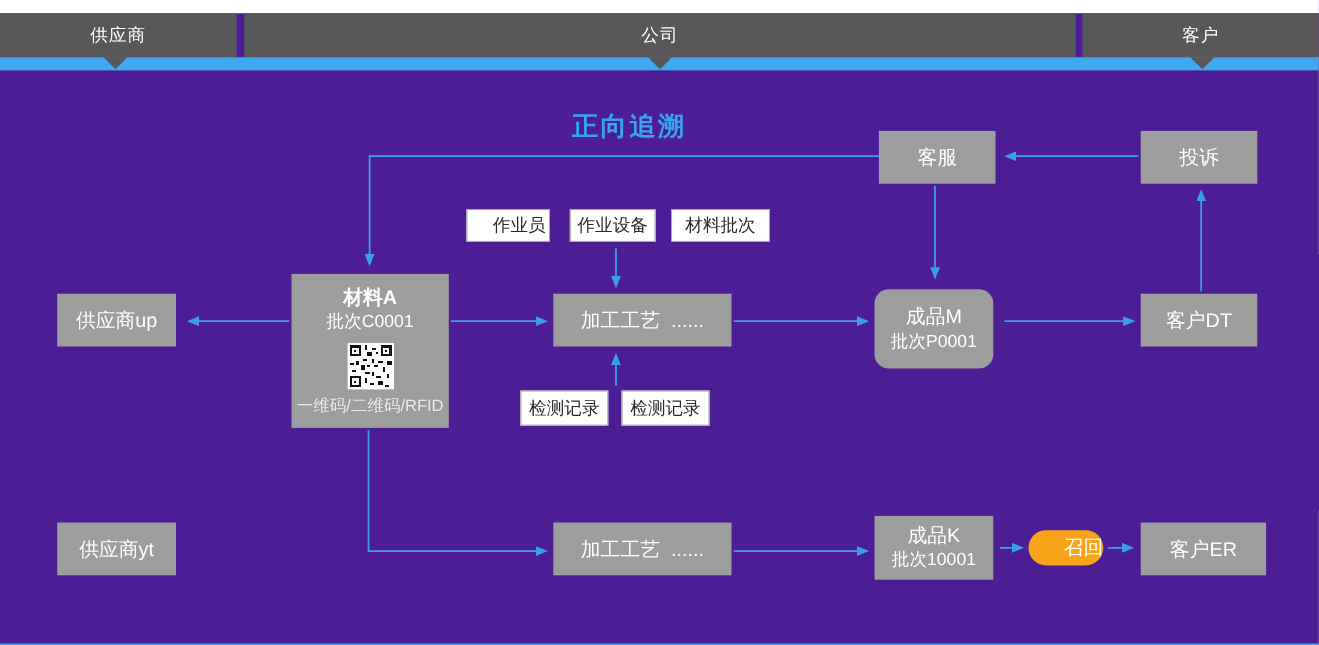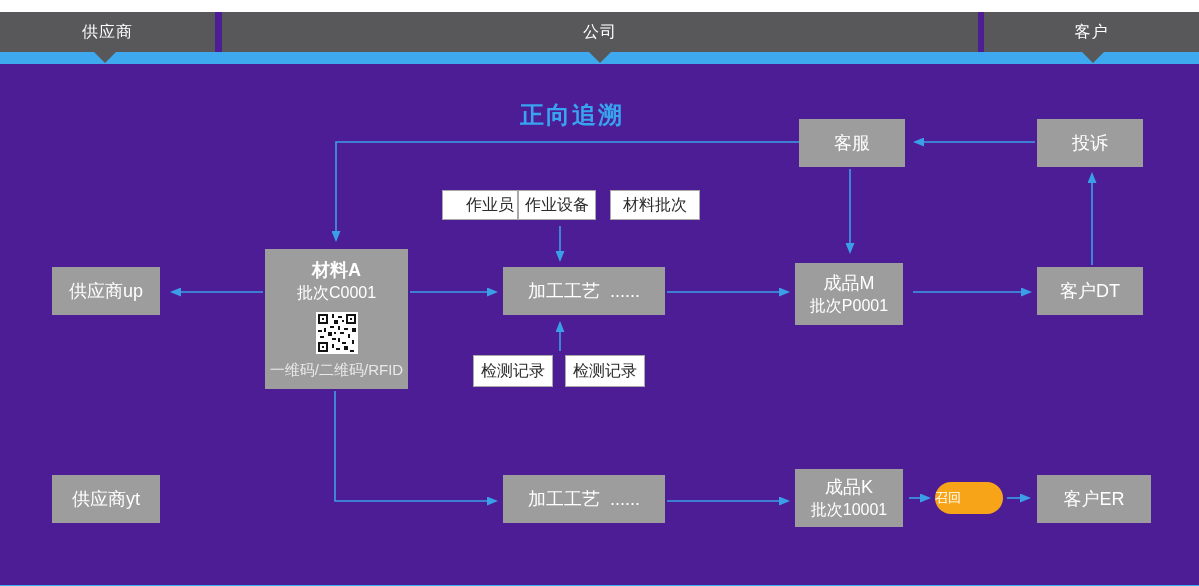--- a/index.html
+++ b/index.html
@@ -24,21 +24,21 @@
   .gbox .sub{font-size:16px;}
   .gbox .pre{white-space:pre;}
   .caption{font-size:15px;color:rgba(255,255,255,0.78);margin-top:6px;}
 
   
   .tag{position:absolute;background:#fff;border:1px solid #a9a9a9;color:#2b2b2b;
        display:flex;align-items:center;justify-content:center;font-size:16px;box-sizing:border-box;}
 
   
   .pill{position:absolute;background:#f7a418;color:#fff;border-radius:16px;
-        display:flex;align-items:center;justify-content:flex-start;font-size:13px;}
+        display:flex;align-items:center;justify-content:flex-end;font-size:18px;}
 
   .qr{margin-top:8px;background:#fff;}
   svg.arrows{position:absolute;left:0;top:0;pointer-events:none;}
 </style>
 </head>
 <body>
 
 <div id="stage">
 
   <div class="hseg" style="left:0;width:215px;">
@@ -82,21 +82,21 @@
     </g>
   </svg>
 
   <div class="gbox" style="left:799px;top:107px;width:106px;height:48px;">
     <span>客服</span>
   </div>
   <div class="gbox" style="left:1037px;top:107px;width:106px;height:48px;">
     <span>投诉</span>
   </div>
 
-  <div class="tag" style="left:442px;top:178px;width:76px;height:30px;padding-left:20px;">
+  <div class="tag" style="left:424px;top:178px;width:76px;height:30px;padding-left:20px;">
     <span>作业员</span>
   </div>
   <div class="tag" style="left:518px;top:178px;width:78px;height:30px;">
     <span>作业设备</span>
   </div>
   <div class="tag" style="left:610px;top:178px;width:90px;height:30px;">
     <span>材料批次</span>
   </div>
 
   <div class="gbox" style="left:52px;top:255px;width:108px;height:48px;">
@@ -147,21 +147,21 @@
         <rect x="17" y="19" width="2" height="1"></rect>
       </g>
     </svg>
     <span class="caption">一维码/二维码/RFID</span>
   </div>
 
   <div class="gbox" style="left:503px;top:255px;width:162px;height:48px;">
     <span class="pre">加工工艺  ......</span>
   </div>
 
-  <div class="gbox" style="left:795px;top:251px;width:108px;height:62px;">
+  <div class="gbox" style="left:795px;top:251px;width:108px;height:72px;border-radius:13px;">
     <span>成品M</span>
     <span class="sub">批次P0001</span>
   </div>
 
   <div class="gbox" style="left:1037px;top:255px;width:106px;height:48px;">
     <span>客户DT</span>
   </div>
 
   <div class="tag" style="left:473px;top:343px;width:80px;height:32px;">
     <span>检测记录</span>

